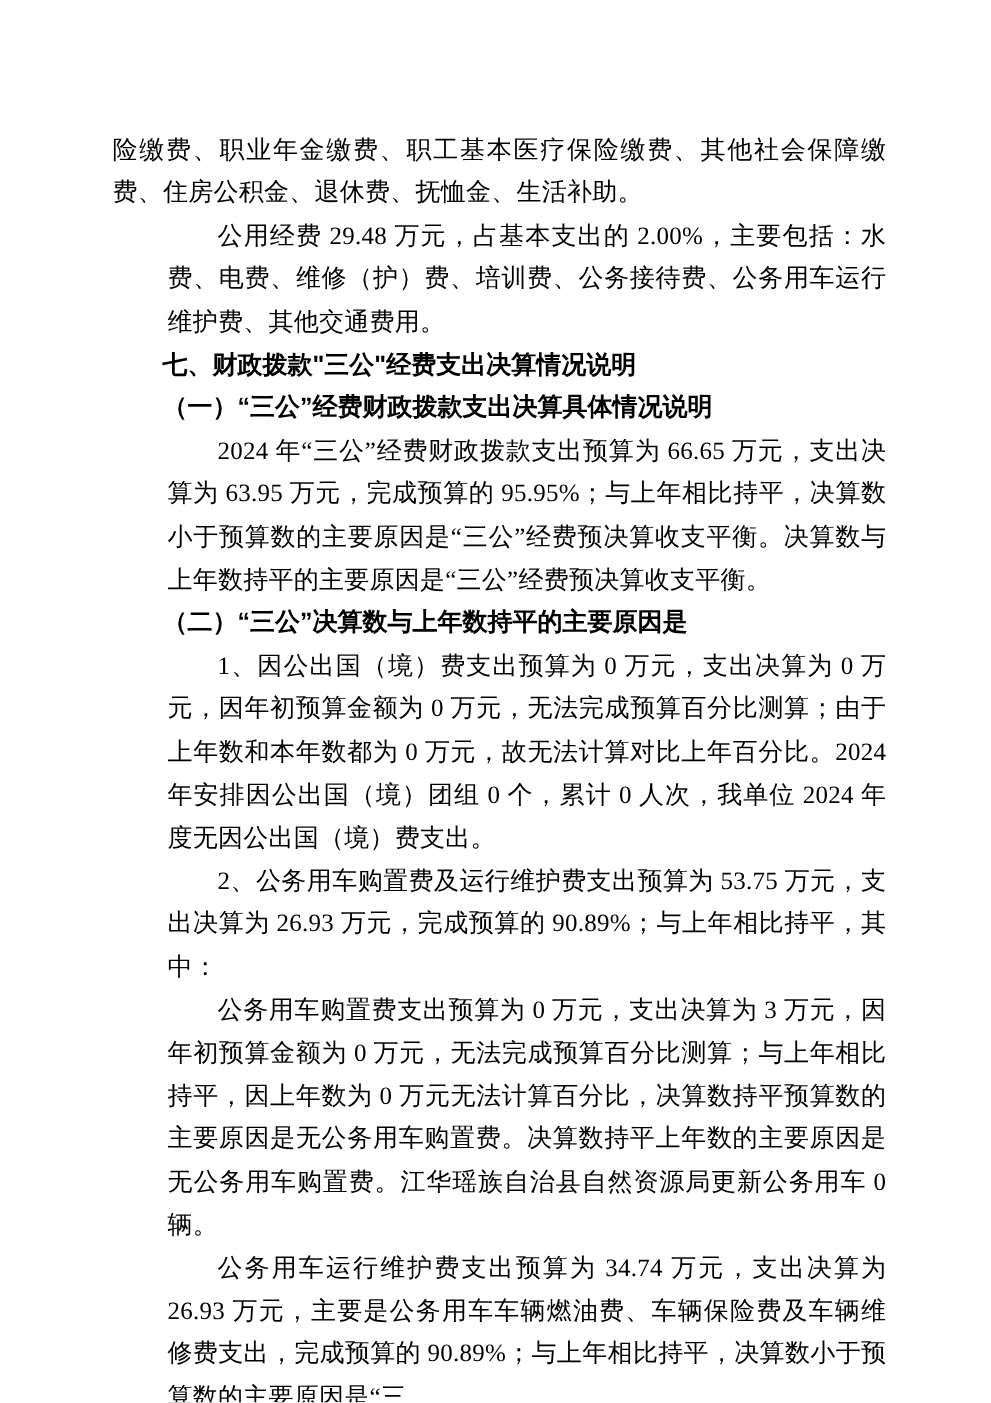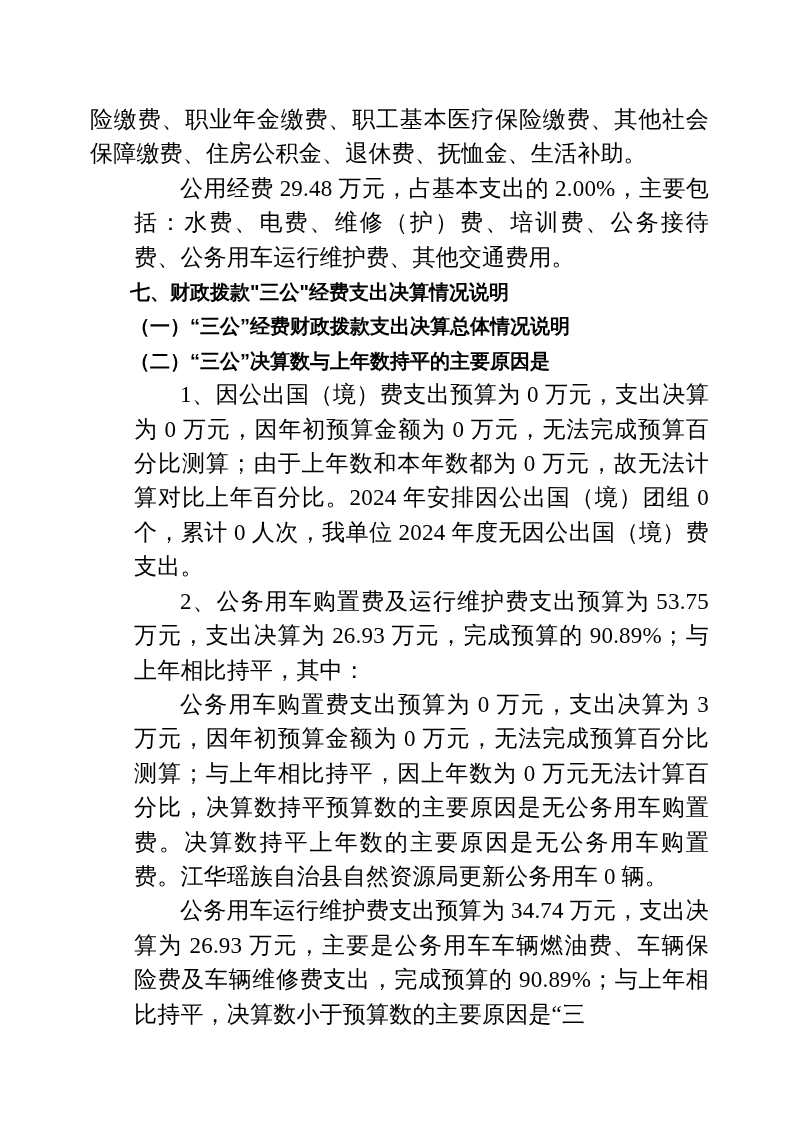--- a/index.html
+++ b/index.html
@@ -16,21 +16,21 @@
     padding: 103px 84px 0 90px;
     color: #000000;
     overflow: hidden;
   }
   .doc-body {
     width: 619px;
   }
   .para {
     margin: 0;
     font-family: "Liberation Serif", "DejaVu Serif", serif;
-    font-size: 23px;
+    font-size: 20px;
     line-height: 34.4px;
     text-align: justify;
     letter-spacing: 0.2px;
     color: #000000;
   }
   .indent {
     text-indent: 2em;
     margin-left: 44px;
   }
   .heading {
@@ -49,22 +49,23 @@
 
 <div class="page">
   <div class="doc-body">
 
     <p class="para">险缴费、职业年金缴费、职工基本医疗保险缴费、其他社会保障缴费、住房公积金、退休费、抚恤金、生活补助。</p>
 
     <p class="para indent">公用经费 29.48 万元，占基本支出的 2.00%，主要包括：水费、电费、维修（护）费、培训费、公务接待费、公务用车运行维护费、其他交通费用。</p>
 
     <h2 class="heading">七、财政拨款"三公"经费支出决算情况说明</h2>
 
-    <h3 class="heading">（一）“三公”经费财政拨款支出决算总体情况说明</h3>
+    <h3 class="heading">（一）“三公”经费财政拨款支出决算具体情况说明</h3>
 
+    <p class="para indent">2024 年“三公”经费财政拨款支出预算为 66.65 万元，支出决算为 63.95 万元，完成预算的 95.95%；与上年相比持平，决算数小于预算数的主要原因是“三公”经费预决算收支平衡。决算数与上年数持平的主要原因是“三公”经费预决算收支平衡。</p>
 
     <h3 class="heading">（二）“三公”决算数与上年数持平的主要原因是</h3>
 
     <p class="para indent">1、因公出国（境）费支出预算为 0 万元，支出决算为 0 万元，因年初预算金额为 0 万元，无法完成预算百分比测算；由于上年数和本年数都为 0 万元，故无法计算对比上年百分比。2024 年安排因公出国（境）团组 0 个，累计 0 人次，我单位 2024 年度无因公出国（境）费支出。</p>
 
     <p class="para indent">2、公务用车购置费及运行维护费支出预算为 53.75 万元，支出决算为 26.93 万元，完成预算的 90.89%；与上年相比持平，其中：</p>
 
     <p class="para indent">公务用车购置费支出预算为 0 万元，支出决算为 3 万元，因年初预算金额为 0 万元，无法完成预算百分比测算；与上年相比持平，因上年数为 0 万元无法计算百分比，决算数持平预算数的主要原因是无公务用车购置费。决算数持平上年数的主要原因是无公务用车购置费。江华瑶族自治县自然资源局更新公务用车 0 辆。</p>
 
     <p class="para indent">公务用车运行维护费支出预算为 34.74 万元，支出决算为 26.93 万元，主要是公务用车车辆燃油费、车辆保险费及车辆维修费支出，完成预算的 90.89%；与上年相比持平，决算数小于预算数的主要原因是“三</p>

